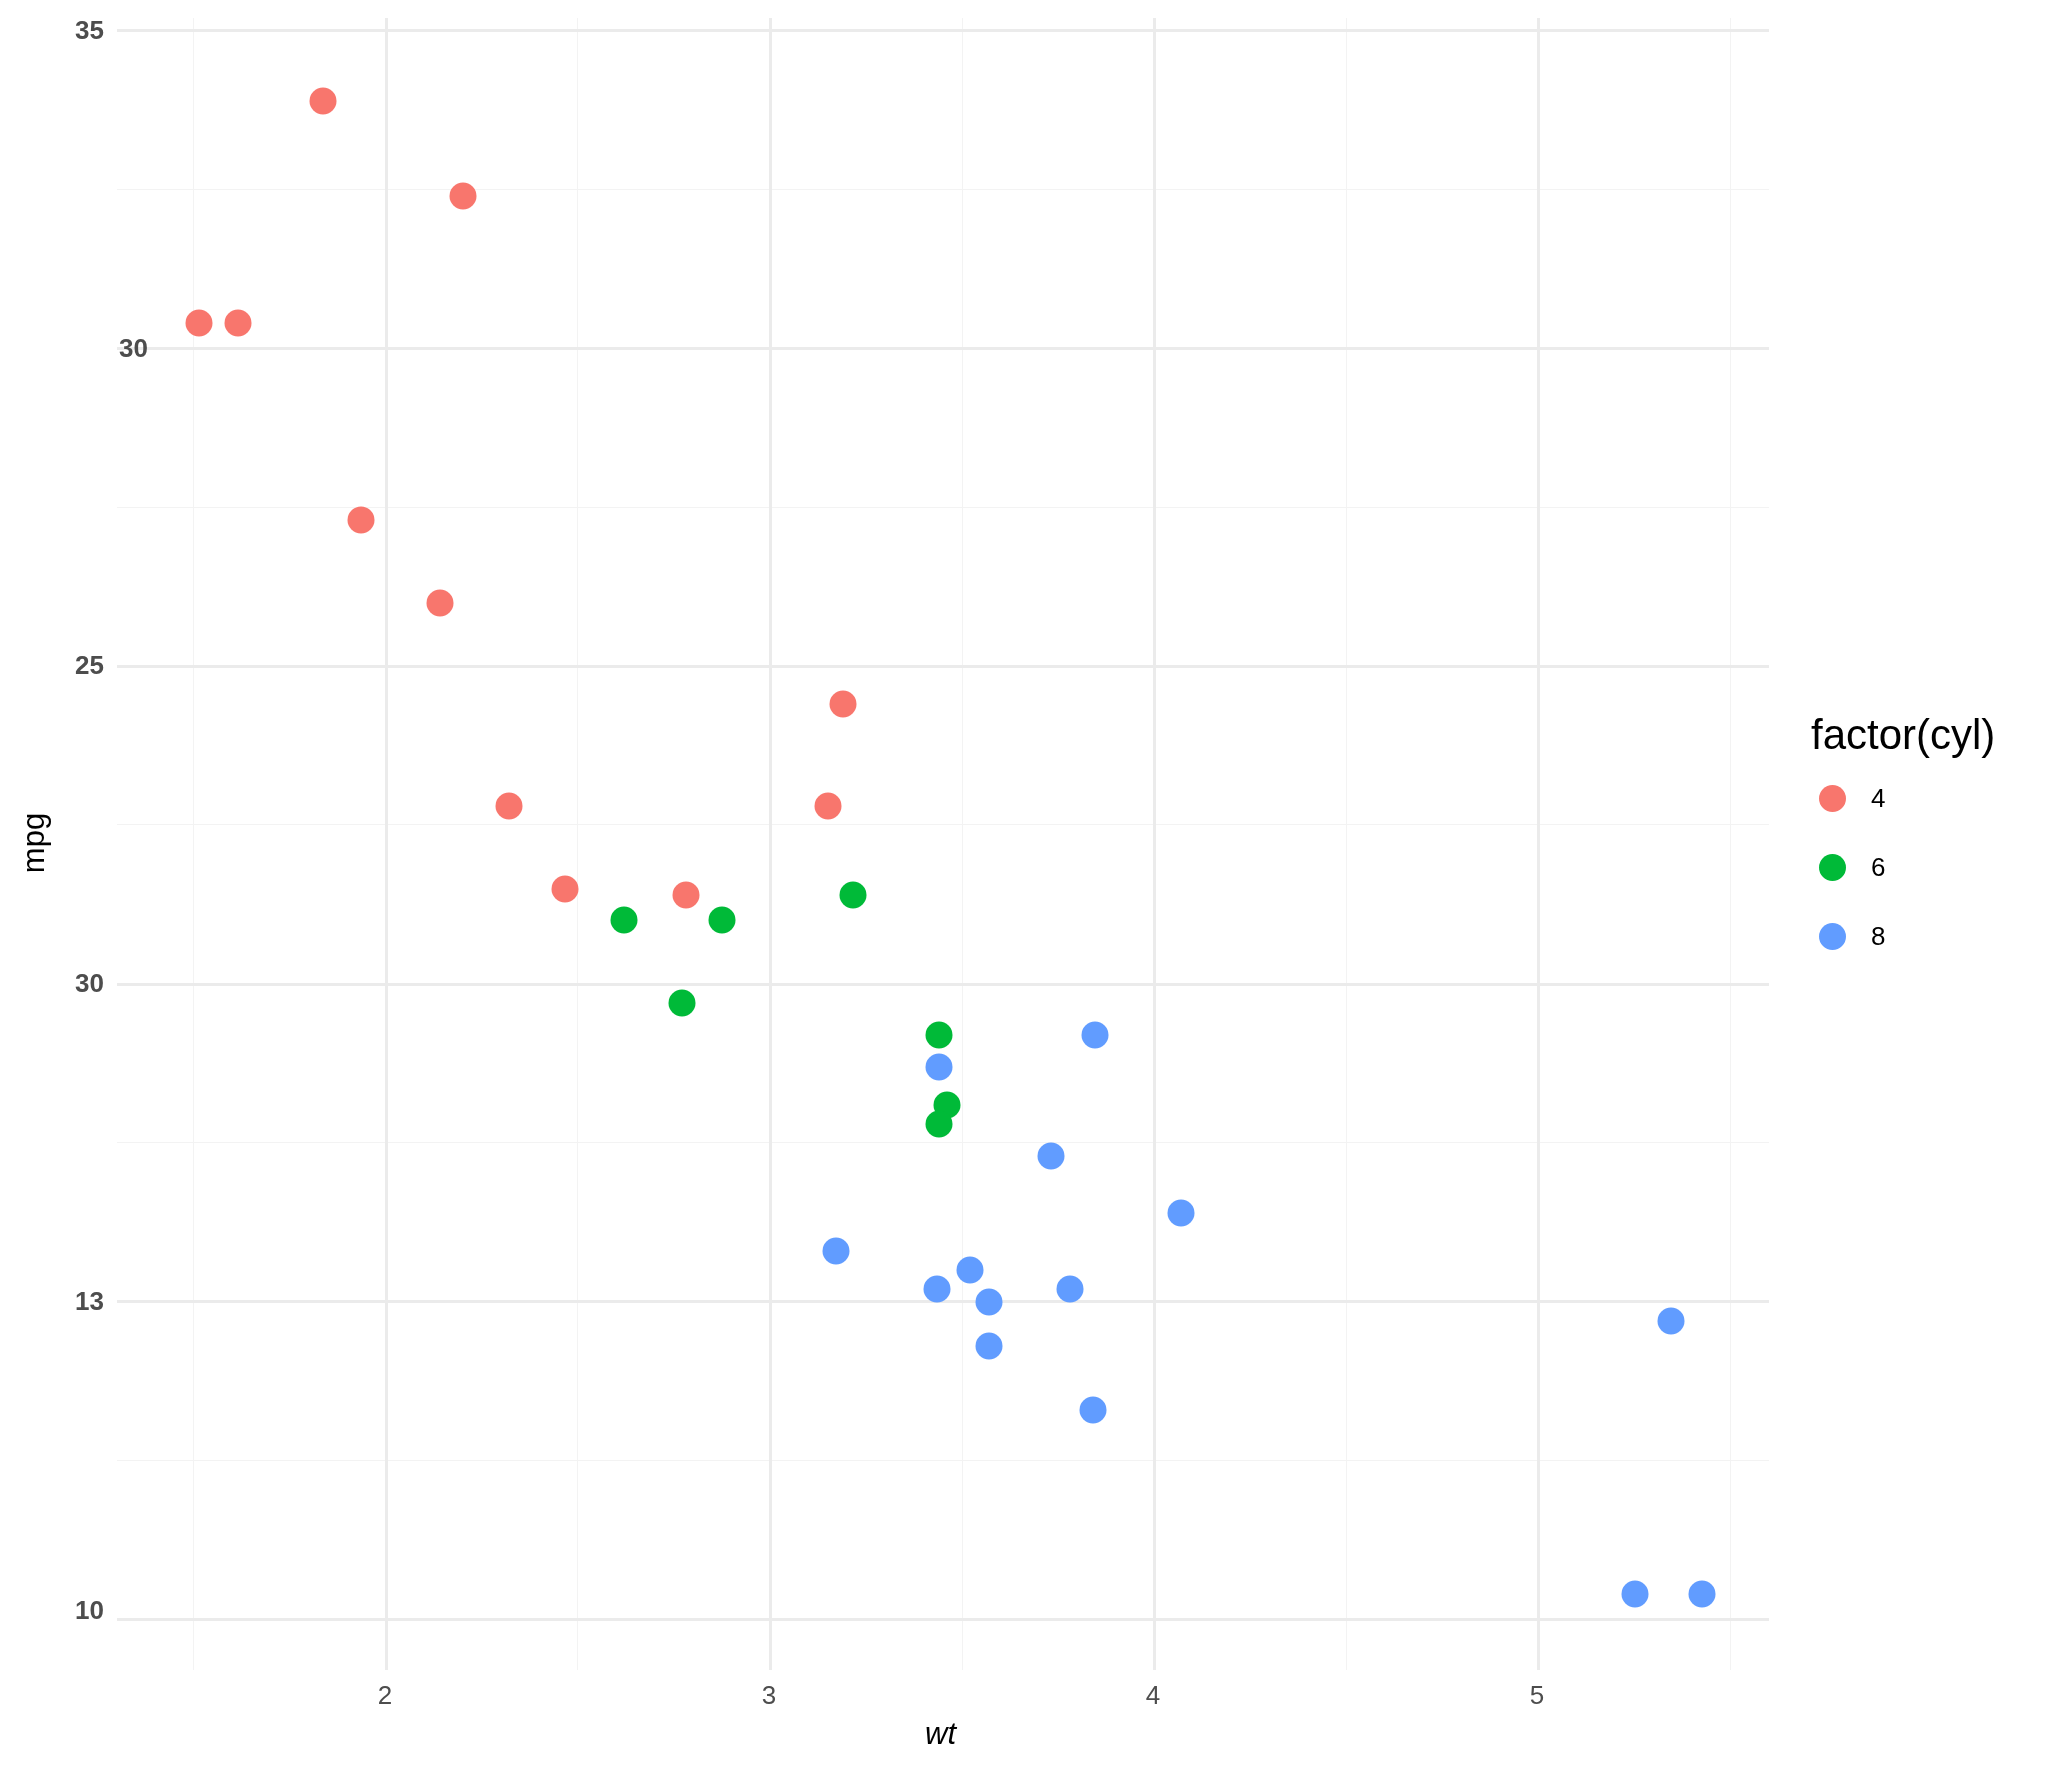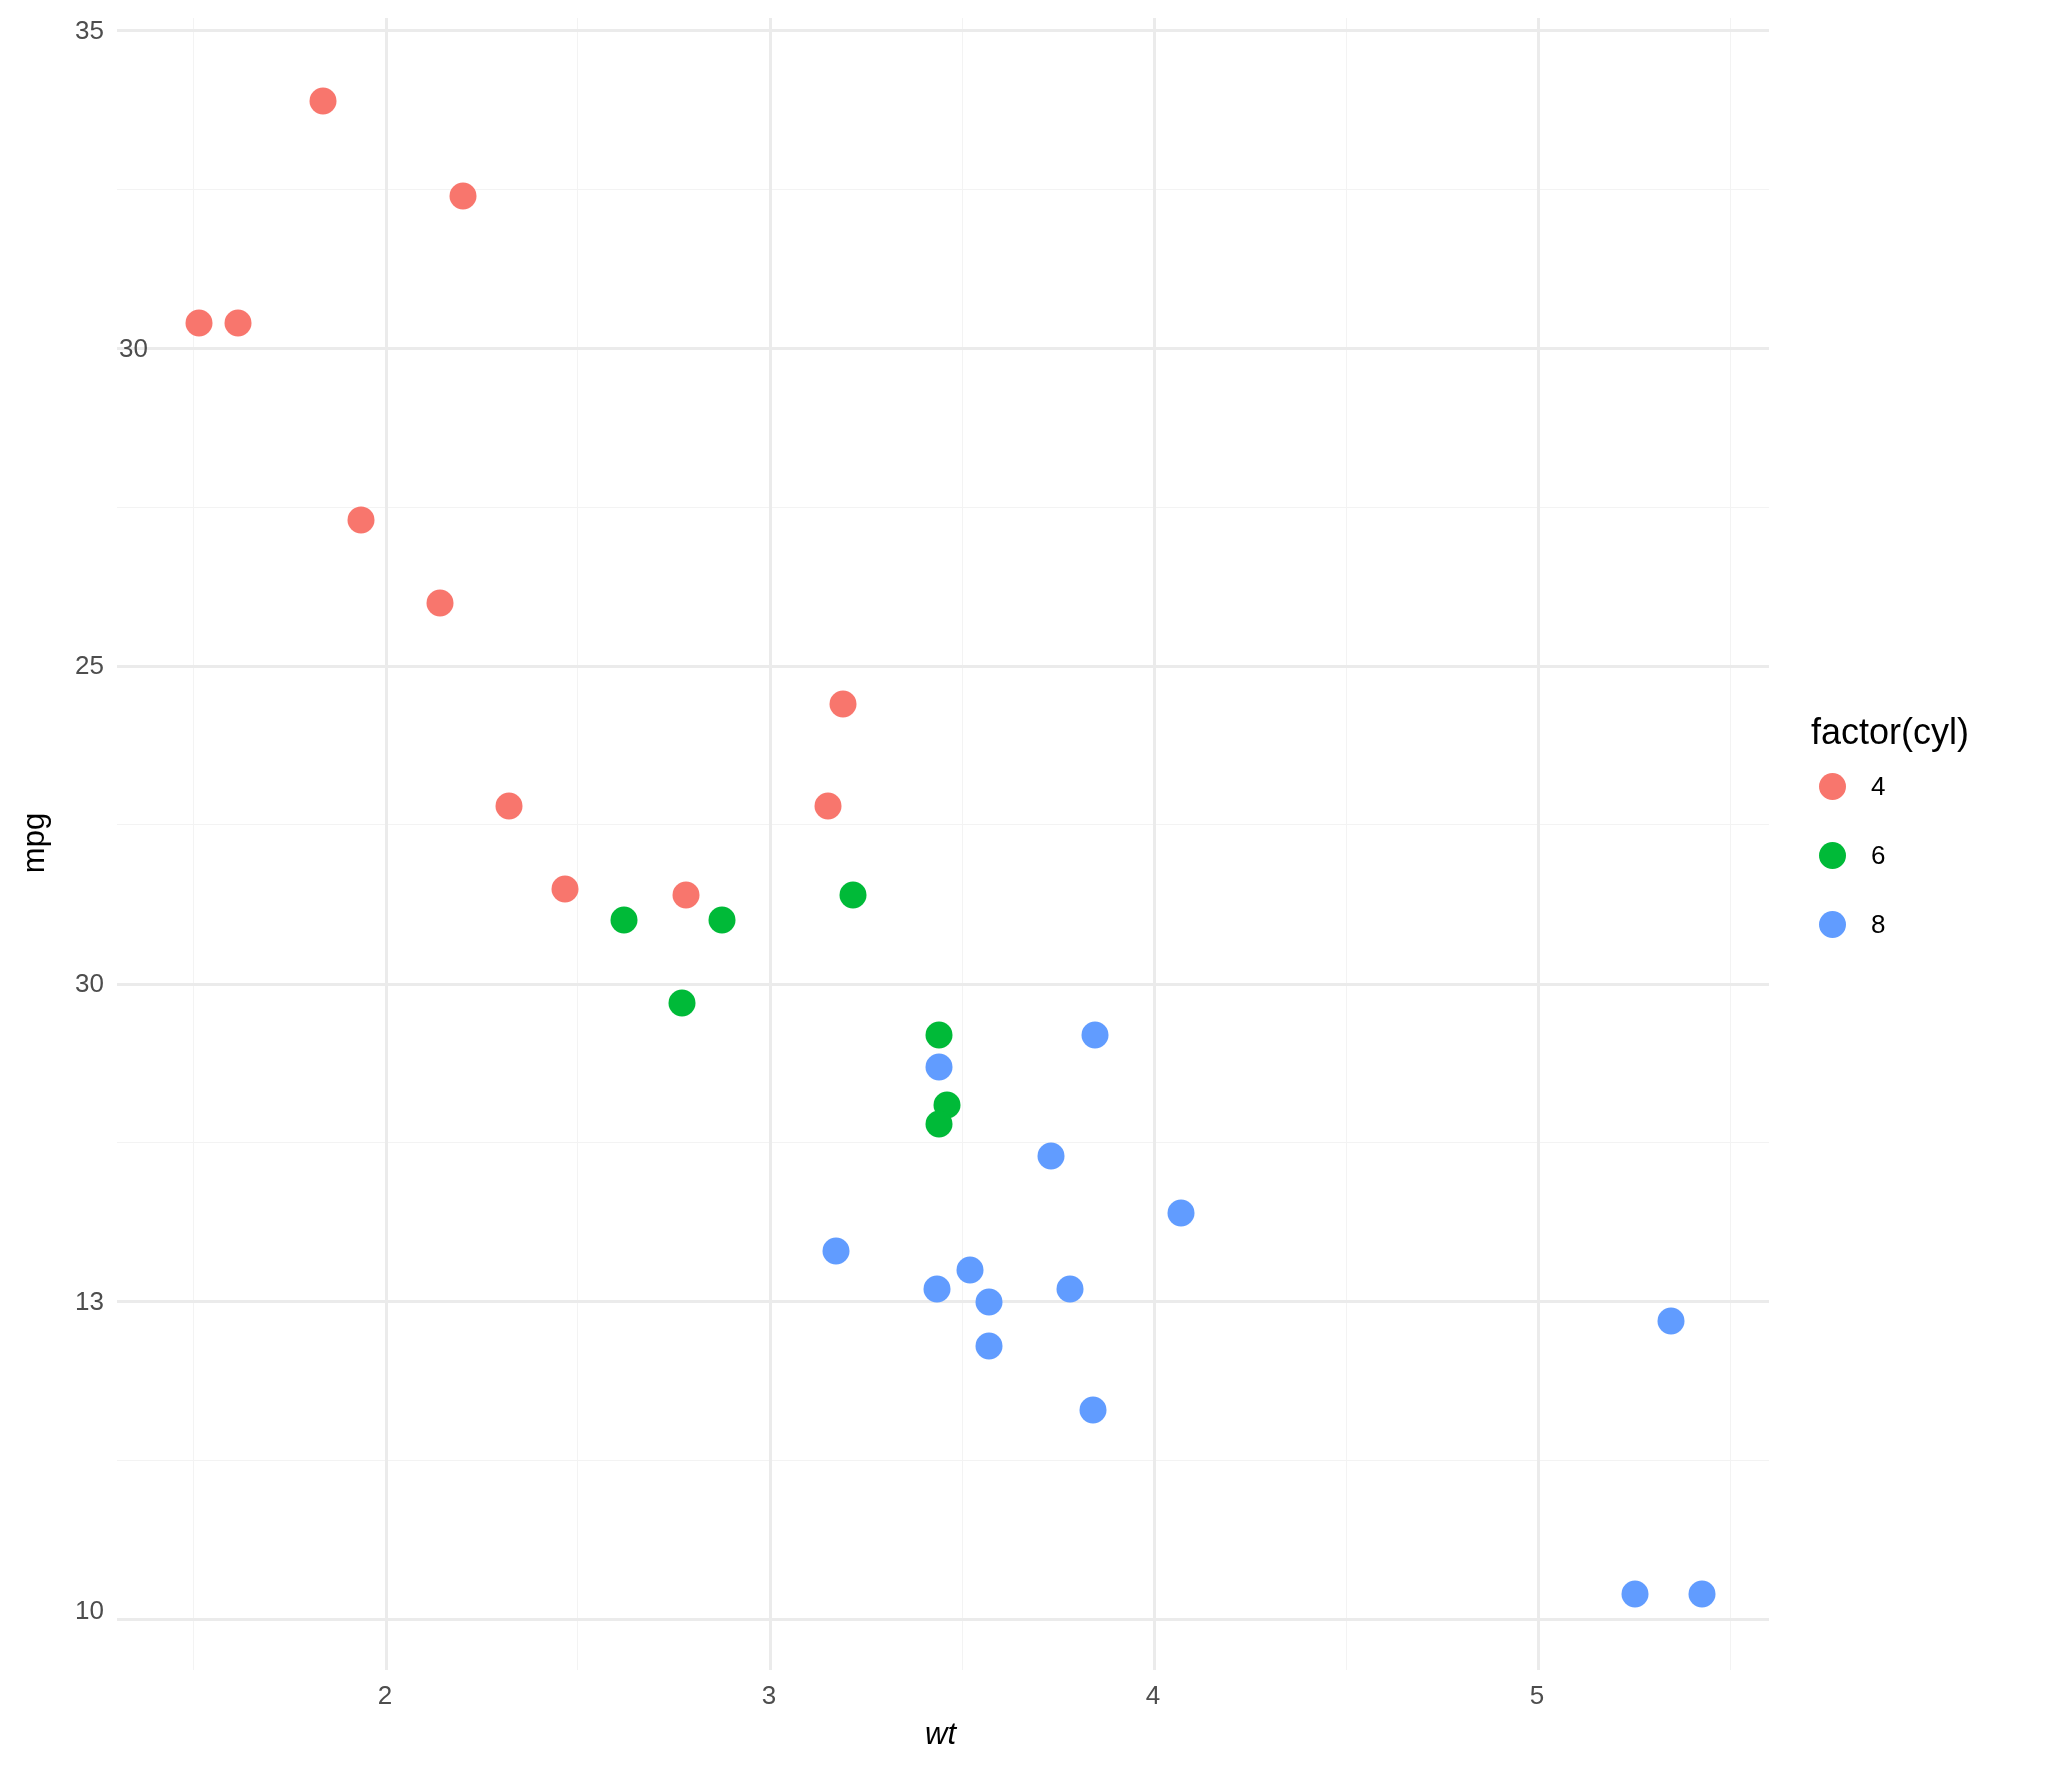--- a/index.html
+++ b/index.html
@@ -42,37 +42,38 @@
     transform: translateX(-50%);
     white-space: nowrap;
   }
   .tick-label-y {
     position: absolute;
     font-size: 26px;
     color: #4d4d4d;
     transform: translateY(-50%);
     text-align: right;
     white-space: nowrap;
+    font-weight: bold;
   }
   .axis-title {
     position: absolute;
     font-size: 31px;
     color: #000000;
   }
   .axis-title.y {
     transform: translate(-50%, -50%) rotate(-90deg);
     transform-origin: center center;
   }
   .legend {
     position: absolute;
   }
   .legend-title {
-    font-size: 36px;
+    font-size: 42px;
     color: #000000;
-    margin-bottom: 12px;
+    margin-bottom: 18px;
   }
   .legend-item {
     display: flex;
     align-items: center;
     margin-bottom: 26px;
   }
   .legend-key-box {
     width: 43px;
     height: 43px;
     display: flex;

